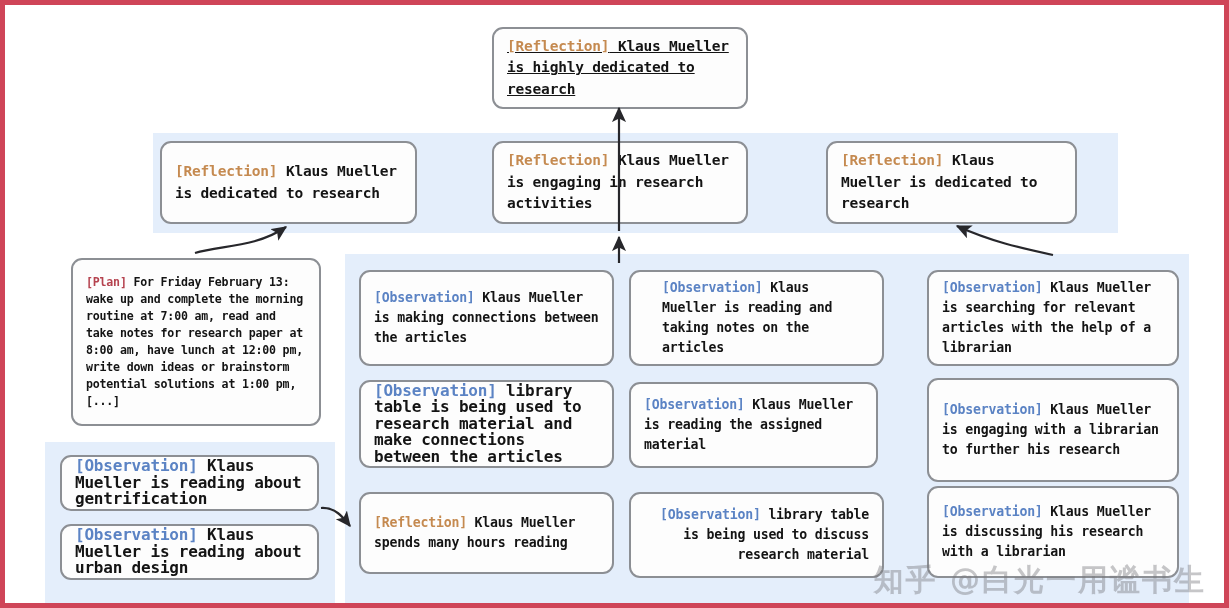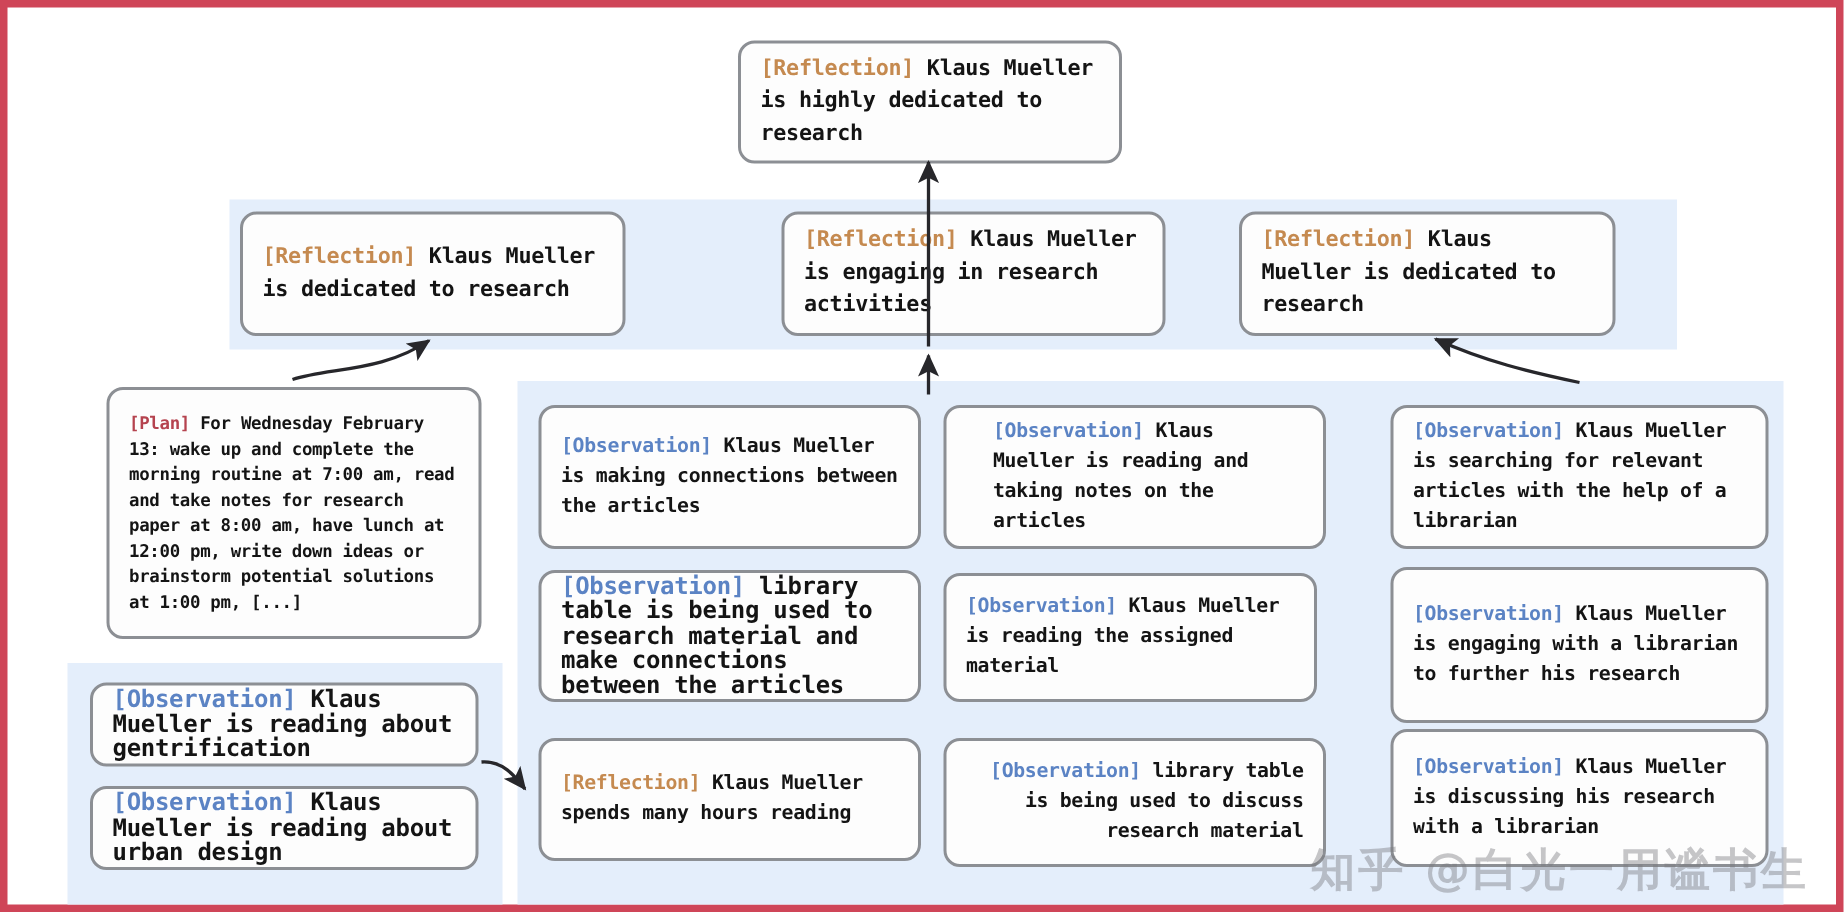--- a/index.html
+++ b/index.html
@@ -83,47 +83,47 @@
 
     <path d="M614,258 L614,232" stroke="#27272b" stroke-width="2.2" fill="none" marker-end="url(#ah)"></path>
 
     <path d="M190,248 C 215,240 250,243 281,222" stroke="#27272b" stroke-width="2.2" fill="none" marker-end="url(#ah)"></path>
 
     <path d="M1048,250 C 1015,243 985,236 952,221" stroke="#27272b" stroke-width="2.2" fill="none" marker-end="url(#ah)"></path>
 
     <path d="M316,503 C 330,502 338,512 345,521" stroke="#27272b" stroke-width="2.2" fill="none" marker-end="url(#ah)"></path>
   </svg>
 
-  <div class="node fs-lg" style="left:487px; top:22px; width:256px; height:82px;">
+  <div class="node fs-lg" style="left:487px; top:22px; width:256px; height:82px;text-decoration:underline;">
     <span class="txt">
       <span class="tag tag-reflection">[Reflection]</span><span> Klaus Mueller is highly dedicated to research</span>
     </span>
   </div>
 
   <div class="node fs-lg" style="left:155px; top:136px; width:257px; height:83px;">
     <span class="txt">
       <span class="tag tag-reflection">[Reflection]</span><span> Klaus Mueller is dedicated to research</span>
     </span>
   </div>
 
-  <div class="node fs-lg" style="left:487px; top:136px; width:256px; height:83px;margin-left:29px;">
+  <div class="node fs-lg" style="left:487px; top:136px; width:256px; height:83px;">
     <span class="txt">
       <span class="tag tag-reflection">[Reflection]</span><span> Klaus Mueller is engaging in research activities</span>
     </span>
   </div>
 
   <div class="node fs-lg" style="left:821px; top:136px; width:251px; height:83px;">
     <span class="txt">
       <span class="tag tag-reflection">[Reflection]</span><span> Klaus Mueller is dedicated to research</span>
     </span>
   </div>
 
   <div class="node fs-sm" style="left:66px; top:253px; width:250px; height:168px; align-items:center;">
     <span class="txt">
-      <span class="tag tag-plan">[Plan]</span><span> For Wednesday February 13: wake up and complete the morning routine at 7:00 am, read and take notes for research paper at 8:00 am, have lunch at 12:00 pm, write down ideas or brainstorm potential solutions at 1:00 pm, [...]</span>
+      <span class="tag tag-plan">[Plan]</span><span> For Friday February 13: wake up and complete the morning routine at 7:00 am, read and take notes for research paper at 8:00 am, have lunch at 12:00 pm, write down ideas or brainstorm potential solutions at 1:00 pm, [...]</span>
     </span>
   </div>
 
   <div class="node fs-xs" style="left:55px; top:450px; width:259px; height:56px;">
     <span class="txt">
       <span class="tag tag-observation">[Observation]</span><span> Klaus Mueller is reading about gentrification</span>
     </span>
   </div>
 
   <div class="node fs-md" style="left:354px; top:265px; width:255px; height:96px;">

